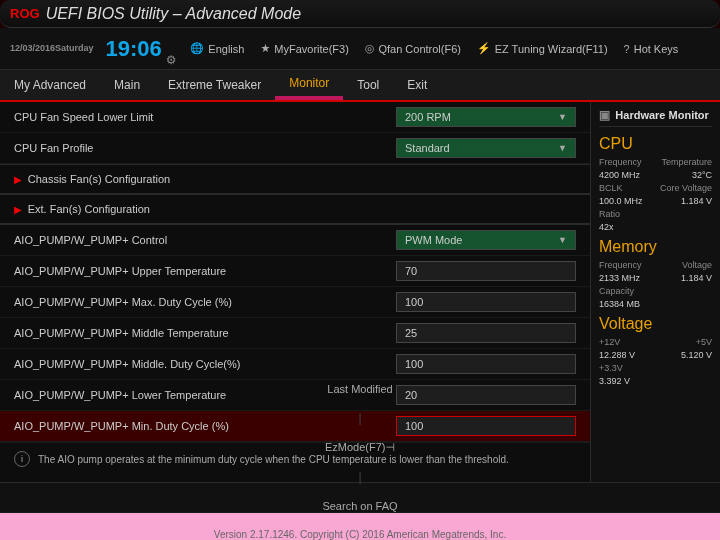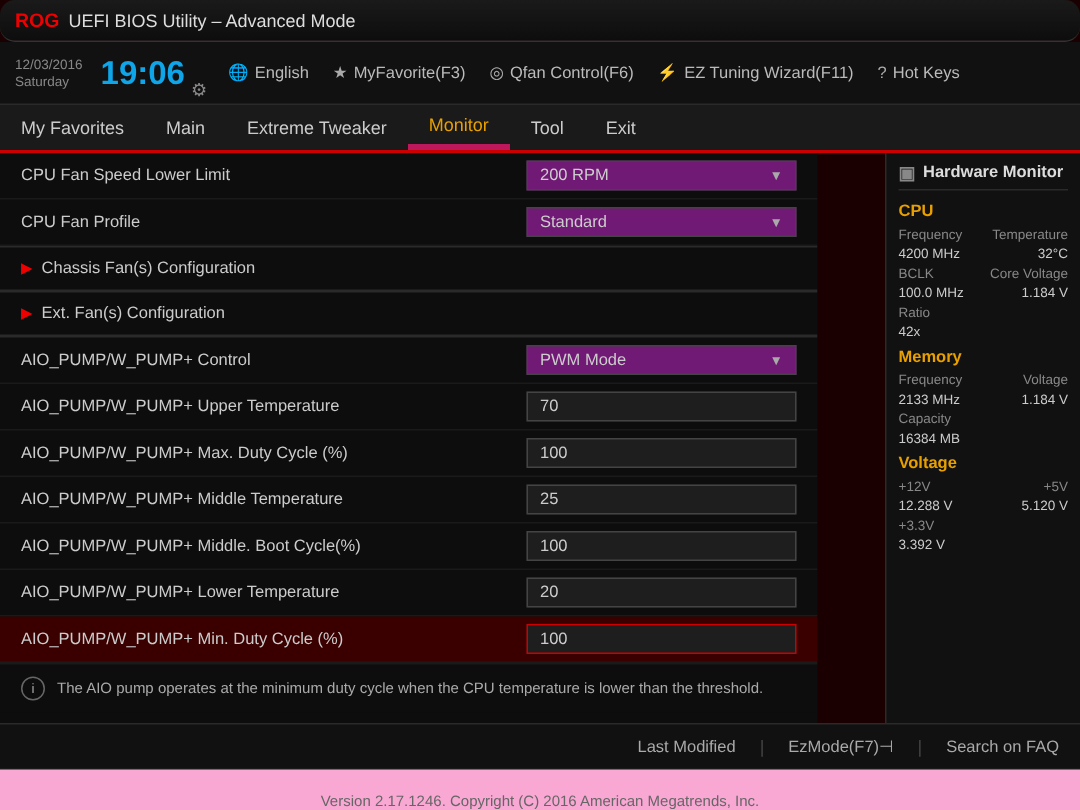--- a/index.html
+++ b/index.html
@@ -24,37 +24,39 @@
       border-radius: 10px;
     }
     #title-bar .rog-logo {
       color: #e00;
       font-weight: bold;
       font-size: 13px;
       margin-right: 6px;
     }
     #title-bar .title-text {
       color: #ddd;
-      font-size: 12px;
+      font-size: 16px;
+      font-style: italic;
     }
 
     
     #info-bar {
       background: #111;
       height: 42px;
       display: flex;
       align-items: center;
       padding: 0 10px;
       border-bottom: 1px solid #2a2a2a;
       gap: 0;
     }
     #info-bar .datetime {
       display: flex;
-      flex-direction: column;
+      flex-direction: row;
       margin-right: 12px;
+      font-weight: bold;
     }
     #info-bar .datetime .date {
       font-size: 9px;
       color: #888;
       line-height: 1.2;
     }
     #info-bar .gear-icon {
       color: #888;
       font-size: 12px;
       margin-left: 2px;
@@ -97,21 +99,20 @@
     }
     #nav-bar .nav-item.active {
       color: #e8a000;
       border-bottom: 4px solid #be185d;
     }
 
     
     #main-layout {
       display: flex;
       height: calc(540px - 28px - 42px - 32px - 30px - 28px);
-      gap: 45px;
       
     }
 
     
     #content {
       flex: 1;
       background: #0d0d0d;
       overflow-y: auto;
       padding: 0;
     }
@@ -130,21 +131,21 @@
       flex: 1;
       color: #ccc;
       font-size: 11px;
     }
     .config-row .value-box {
       width: 180px;
       display: flex;
       align-items: center;
     }
     .dropdown-box {
-      background: #701a75;
+      background: #14532d;
       border: 1px solid #444;
       color: #ccc;
       padding: 3px 8px;
       font-size: 11px;
       width: 100%;
       display: flex;
       justify-content: space-between;
       align-items: center;
     }
     .dropdown-box .arrow {
@@ -221,22 +222,22 @@
       margin-bottom: 8px;
       padding-bottom: 4px;
       border-bottom: 1px solid #2a2a2a;
     }
     #hw-monitor .panel-title .monitor-icon {
       color: #888;
       font-size: 12px;
     }
     .hw-section-title {
       color: #e8a000;
-      font-size: 11px;
-      font-weight: bold;
+      font-size: 16px;
+      font-weight: normal;
       margin-top: 6px;
       margin-bottom: 4px;
     }
     .hw-row {
       display: flex;
       justify-content: space-between;
       margin-bottom: 3px;
     }
     .hw-label {
       color: #888;
@@ -250,20 +251,21 @@
     
     #status-bar {
       height: 30px;
       background: #111;
       border-top: 1px solid #2a2a2a;
       display: flex;
       align-items: center;
       justify-content: flex-end;
       padding: 0 14px;
       gap: 16px;
+      flex-direction: column;
     }
     #status-bar .status-item {
       color: #aaa;
       font-size: 11px;
       display: flex;
       align-items: center;
       gap: 4px;
     }
     #status-bar .divider {
       color: #444;
@@ -319,21 +321,21 @@
       <span>EZ Tuning Wizard(F11)</span>
     </div>
     <div class="info-item">
       <span class="icon">?</span>
       <span>Hot Keys</span>
     </div>
   </div>
 </div>
 
 <div id="nav-bar">
-  <div class="nav-item">My Favorites</div>
+  <div class="nav-item">My Advanced</div>
   <div class="nav-item">Main</div>
   <div class="nav-item">Extreme Tweaker</div>
   <div class="nav-item active">Monitor</div>
   <div class="nav-item">Tool</div>
   <div class="nav-item">Exit</div>
 </div>
 
 <div id="main-layout" style="height:380px;">
 
   <div id="content">
@@ -399,21 +401,21 @@
     </div>
 
     <div class="config-row">
       <span class="label">AIO_PUMP/W_PUMP+ Middle Temperature</span>
       <div class="value-box">
         <div class="input-box">25</div>
       </div>
     </div>
 
     <div class="config-row">
-      <span class="label">AIO_PUMP/W_PUMP+ Middle. Boot Cycle(%)</span>
+      <span class="label">AIO_PUMP/W_PUMP+ Middle. Duty Cycle(%)</span>
       <div class="value-box">
         <div class="input-box">100</div>
       </div>
     </div>
 
     <div class="config-row">
       <span class="label">AIO_PUMP/W_PUMP+ Lower Temperature</span>
       <div class="value-box">
         <div class="input-box">20</div>
       </div>

